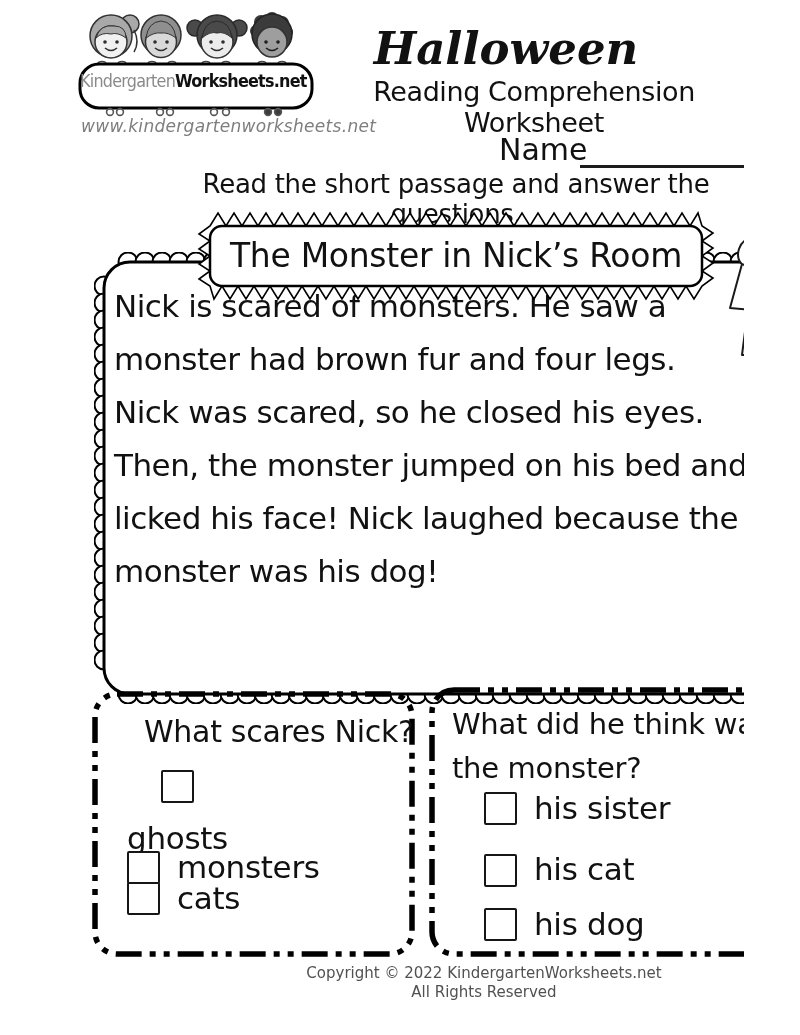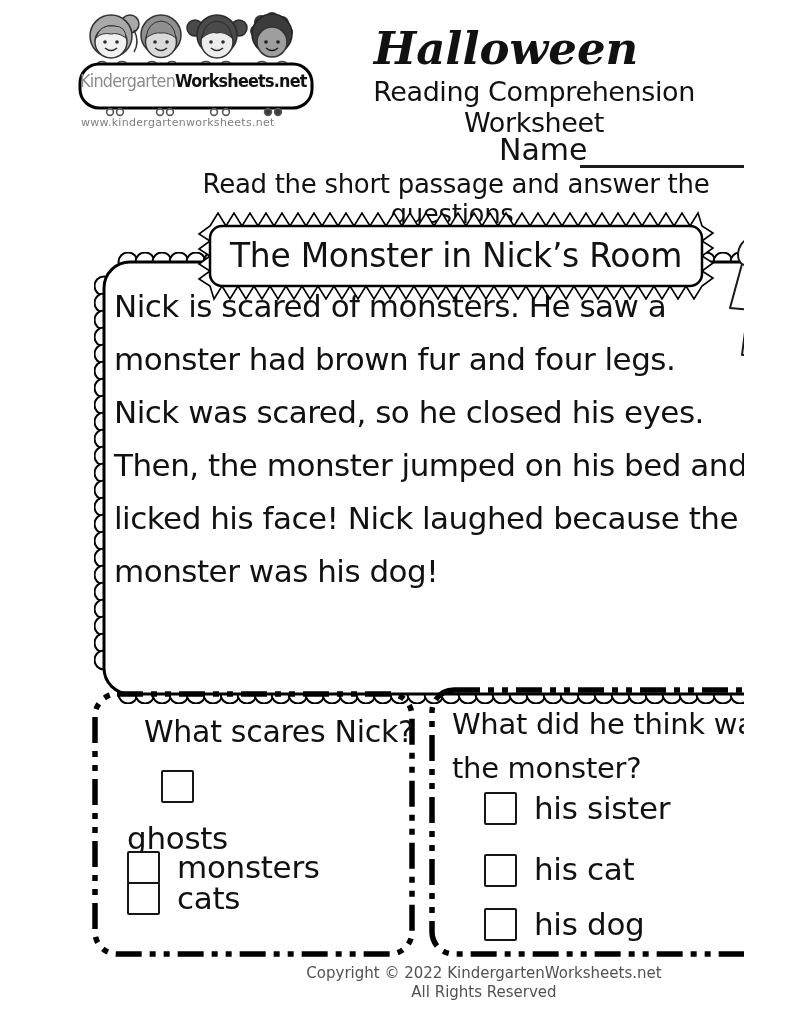--- a/index.html
+++ b/index.html
@@ -7,21 +7,21 @@
   #page{position:relative;width:688px;height:1035px;background:#fff;overflow:hidden;margin:0 auto;}
   .abs{position:absolute;}
   .center{text-align:center;}
 
   
   #logo-sign-text{left:24px;top:66px;width:234px;height:30px;line-height:30px;
     text-align:center;font-size:17px;letter-spacing:-0.8px;white-space:nowrap;
     transform:scaleX(0.94);transform-origin:left center;}
   #logo-sign-text .reg{color:#8a8a8a;font-weight:500;}
   #logo-sign-text .bold{color:#111;font-weight:700;}
-  #website{left:25px;top:116px;font-size:11px;color:#7e7e7e;letter-spacing:0.3px;}
+  #website{left:25px;top:116px;font-size:17px;color:#7e7e7e;letter-spacing:0.3px;font-style:italic;}
   #page-heading{left:270px;top:22px;width:360px;font-family:"DejaVu Serif",serif;
     font-style:italic;font-weight:700;font-size:45px;}
   #page-subheading{left:248px;top:76px;width:460px;font-size:27px;letter-spacing:-0.4px;}
   #name-label{left:443px;top:132px;font-size:30px;}
   #name-line{left:524px;top:138px;width:224px;height:27px;border-bottom:3px solid #1c1c1c;}
   #instruction{left:92px;top:169px;width:616px;font-size:26px;letter-spacing:-0.3px;}
 
   
   #passage-box{left:38px;top:252px;width:722px;height:452px;z-index:1;}
   #scallop-svg{position:absolute;left:0;top:0;}

